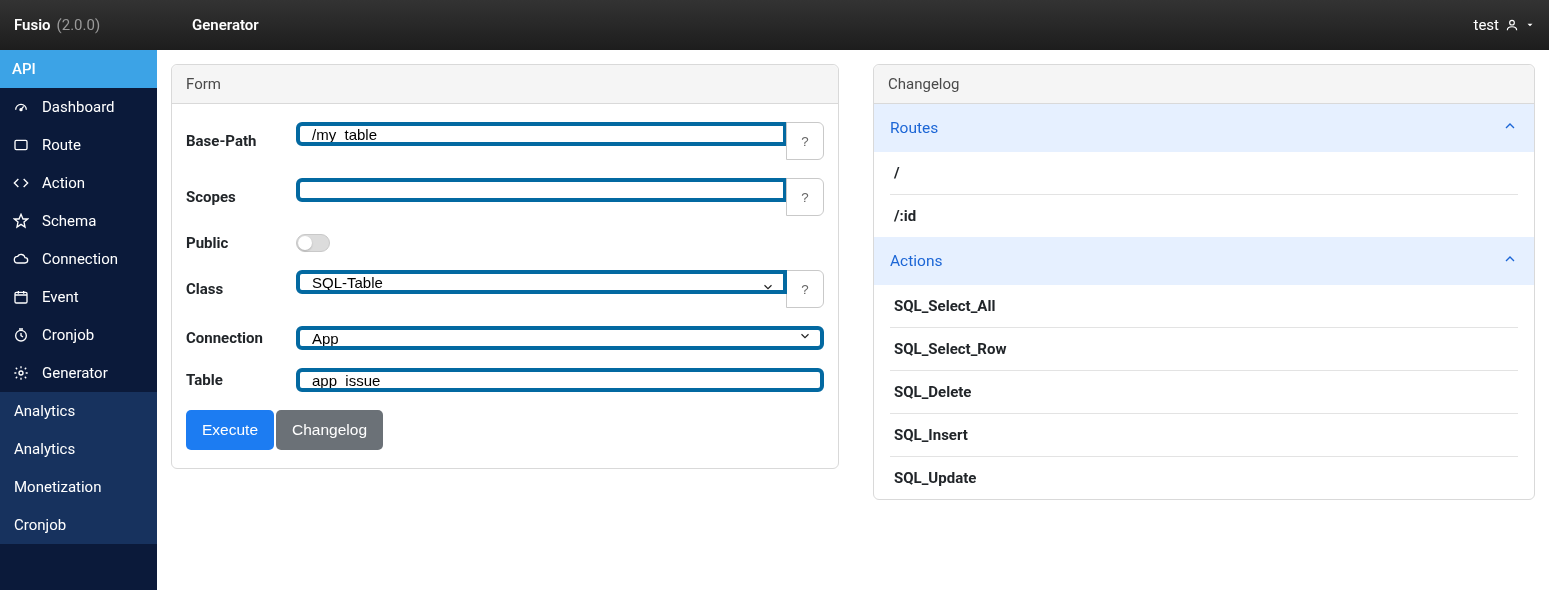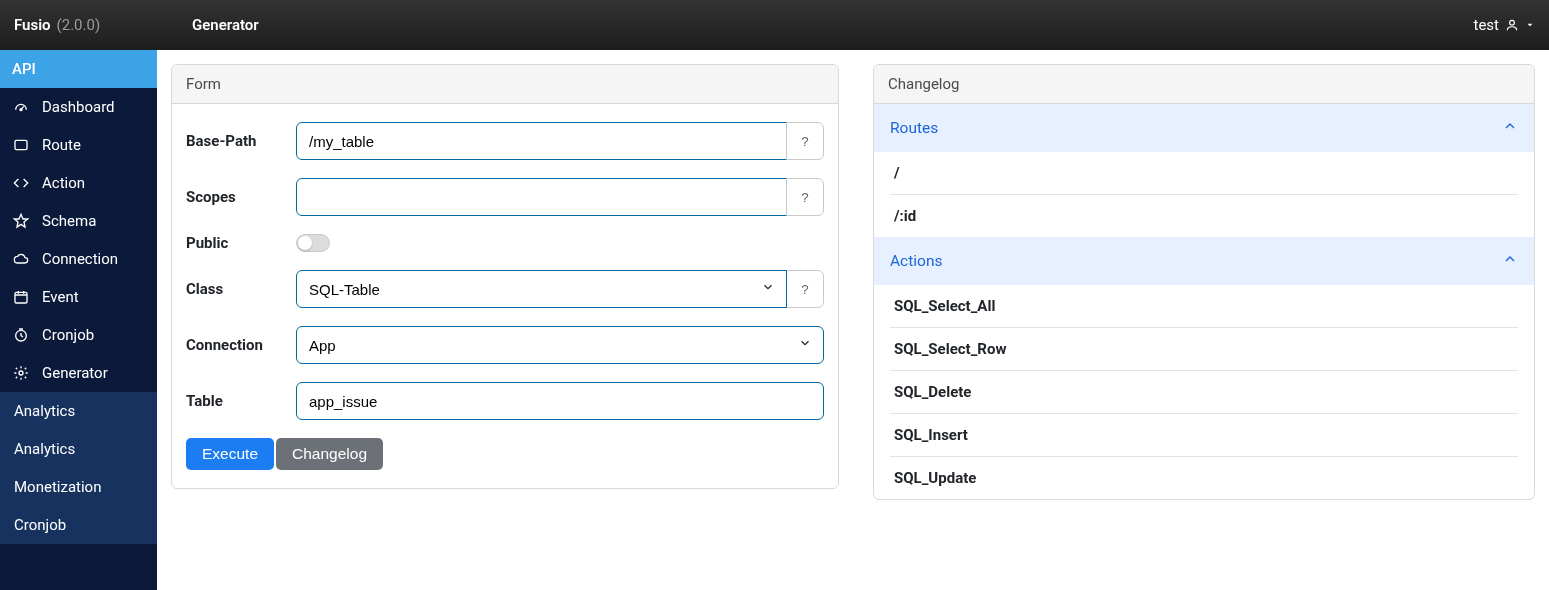--- a/index.html
+++ b/index.html
@@ -76,22 +76,22 @@
 .panel.changelog { width: 662px; }
 
 .panel-body { padding: 18px 14px; }
 
 .form-row { display:flex; align-items:center; margin-bottom: 18px; }
 .form-row:last-child { margin-bottom: 0; }
 .form-label { width: 110px; font-weight: 700; font-size: 15px; }
 .form-field { flex:1; display:flex; }
 .input, .select {
   flex:1;
-  height: 38px;
-  border: 1px solid #0369a1;
+  height: 24px;
+  border: 4px solid #0369a1;
   border-radius: 6px;
   padding: 0 12px;
   font-size: 15px;
   background:#fff;
 }
 .select { appearance:none; padding-right:41px; position:relative; }
 .select-wrap { position:relative; flex:1; display:flex; }
 .select-wrap .chev {
   position:absolute; right:12px; top:50%; transform:translateY(-50%);
   pointer-events:none; color:#333;
@@ -112,21 +112,21 @@
   width: 34px; height:18px; border-radius:9px; background:#dcdcdc; position:relative; cursor:pointer;
   border:1px solid #c9c9c9;
 }
 .toggle::after {
   content:""; position:absolute; left:1px; top:1px; width:14px; height:14px;
   background:#fff; border-radius:50%; box-shadow:0 1px 2px rgba(0,0,0,.2);
 }
 
 .btn-row { display:flex; gap:2px; margin-top: 2px; }
 .btn {
-  height: 32px; padding: 0 16px; border:none; border-radius:5px;
+  height: 40px; padding: 0 16px; border:none; border-radius:5px;
   font-size:15.5px; cursor:pointer; color:#fff;
 }
 .btn.primary { background:#1c7cf2; }
 .btn.secondary { background:#6b7177; }
 
 
 .accordion { margin: 0; border-radius:4px; }
 .acc-header {
   background:#e6f0ff;
   color:#1c66d6;

